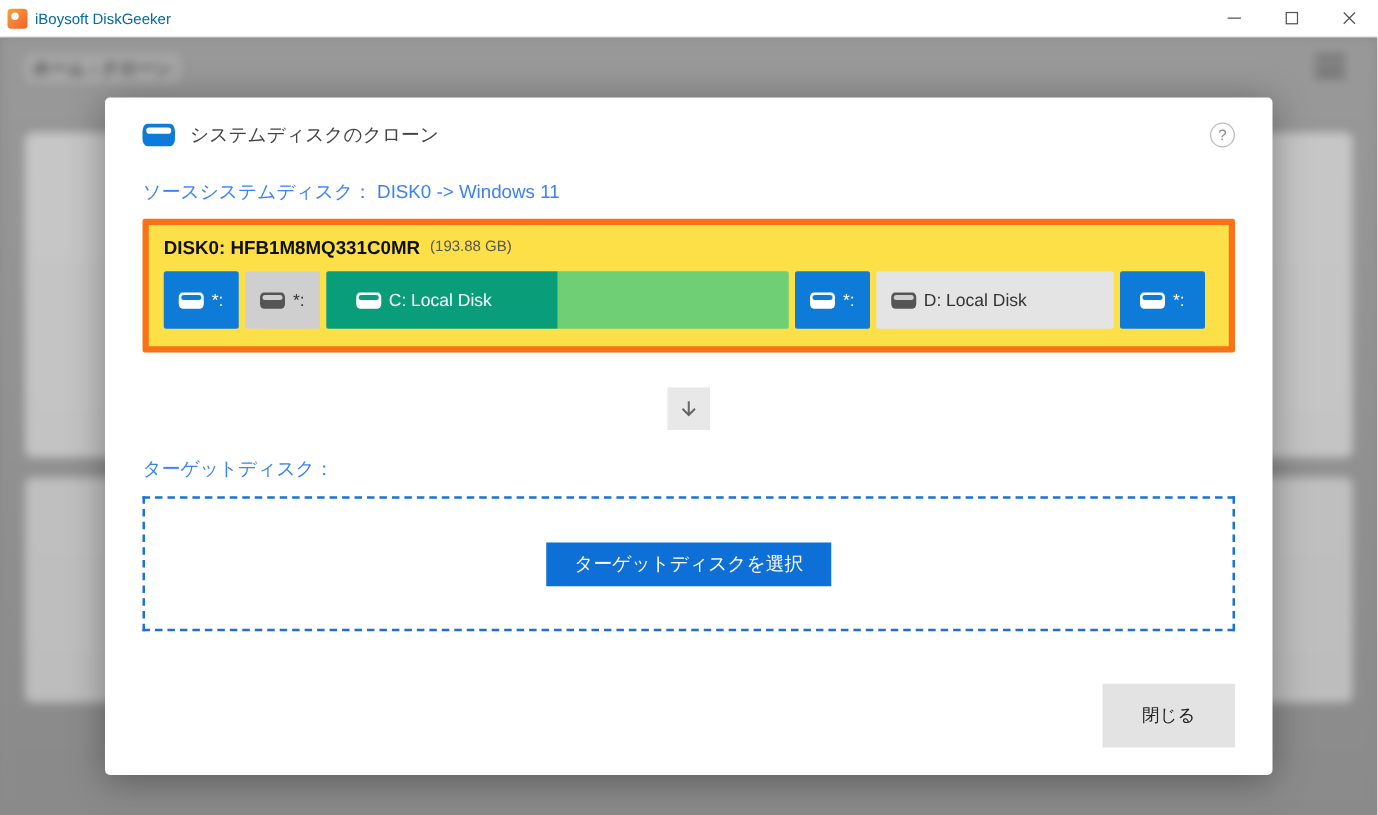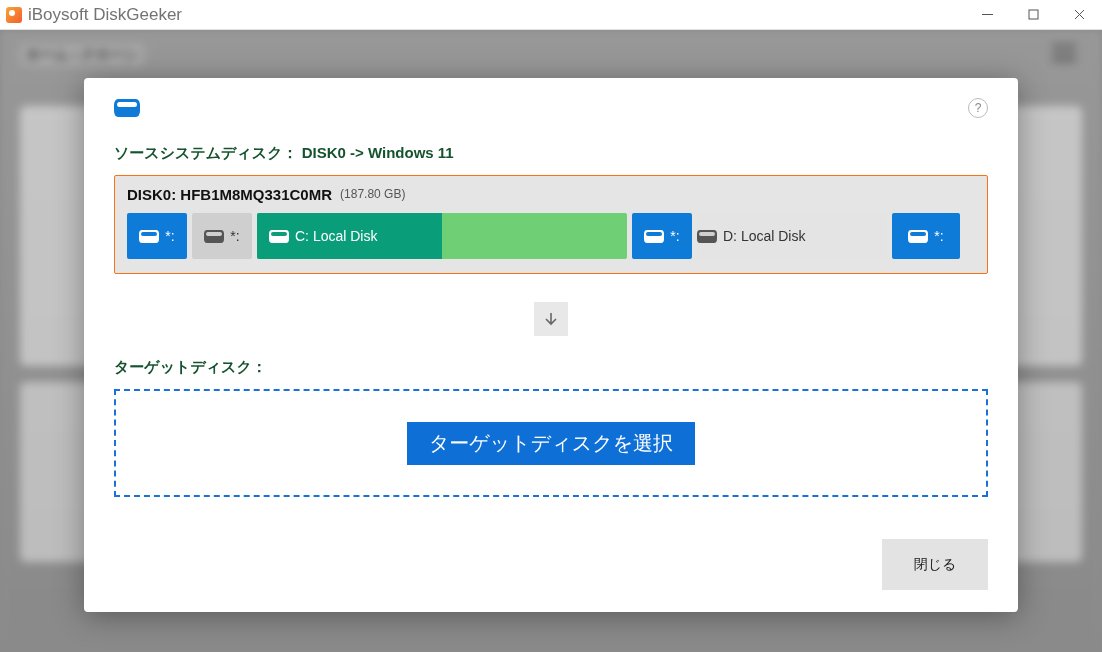--- a/index.html
+++ b/index.html
@@ -29,21 +29,21 @@
     position: relative;
   }
   .titlebar .app-icon::after{
     content:"";
     position:absolute;
     width:6px;height:6px;
     background:#fff;
     border-radius:50%;
     left:3px;top:3px;
   }
-  .titlebar .title { font-size: 17px; color:#737373; }
+  .titlebar .title { font-size: 12px; color:#0369a1; }
   .titlebar .spacer { flex: 1; }
   .titlebar .win-btn {
     width: 46px; height: 30px;
     display: flex; align-items: center; justify-content: center;
     color: #666;
     font-size: 14px;
   }
   
   .backdrop {
     position: relative;
@@ -132,29 +132,29 @@
   .help-btn {
     margin-left:auto;
     width:20px;height:20px;
     border:1px solid #bbb;
     border-radius:50%;
     display:flex;align-items:center;justify-content:center;
     color:#888; font-size:12px;
   }
 
   .section-label {
-    font-size: 15px; font-weight: 700; color:#14532d;
+    font-size: 15px; font-weight: 400; color:#3b82f6;
     margin-bottom: 12px;
   }
 
   .disk-box {
-    border:1px solid #f97316;
+    border:5px solid #f97316;
     border-radius:2px;
     padding:10px 12px 14px 12px;
-    background:#e5e5e5;
+    background:#fde047;
   }
   .disk-name-row{
     display:flex; align-items:baseline; margin-bottom:10px;
   }
   .disk-name { font-size:15px; font-weight:700; color:#111; }
   .disk-size { font-size:12px; color:#555; margin-left:8px; position:relative; top:-2px;}
   .show-sys-link {
     margin-left:auto;
     color:#0e6fd6;
     text-decoration: underline;
@@ -189,27 +189,27 @@
   .drive-icon.c-white::after{content:"";position:absolute;left:2px;right:2px;top:2px;height:4px;background:#0a9d7a;border-radius:2px;}
 
   .part.c {
     position:relative;
     background:#6fcf74;
   }
   .part.c .fill {
     position:absolute; left:0; top:0; bottom:0;
     background:#0a9d7a;
     display:flex; align-items:center;
-    padding-left:12px;
+    padding-left:24px;
   }
   .part.c .lbl { color:#fff; font-size:14px; white-space:nowrap; }
 
   .part.d {
     background:#e4e4e4;
-    padding-left:0;
+    padding-left:12px;
     color:#333;
   }
 
   .w60{width:60px;} .w370{width:370px;} .w190{width:190px;} .w68{width:68px;}
 
   .arrow-down {
     width:34px; height:34px;
     margin: 28px auto 22px auto;
     background:#e8e8e8;
     display:flex; align-items:center; justify-content:center;
@@ -219,21 +219,21 @@
   .target-area {
     border: 2px dashed #1a71d8;
     height: 108px;
     display:flex;
     align-items:center;
     justify-content:center;
   }
   .select-target-btn {
     background:#0e6fd6;
     color:#fff;
-    font-size:20px;
+    font-size:15px;
     padding: 8px 22px;
     border:none;
   }
 
   .bottom-buttons {
     display:flex;
     justify-content:flex-end;
     gap:14px;
     margin-top: 42px;
   }
@@ -284,29 +284,30 @@
     <div class="cards2">
       <div class="card2"></div>
         <div class="card2"></div>
         <div class="card2"></div>
     </div>
   </div>
 
   <div class="modal">
     <div class="modal-header">
       <div class="disk-icon-blue"></div>
+      <div class="modal-title">システムディスクのクローン</div>
       <div class="help-btn">?</div>
     </div>
 
     <div class="section-label">ソースシステムディスク： DISK0 -&gt; Windows 11</div>
 
     <div class="disk-box">
       <div class="disk-name-row">
         <span class="disk-name">DISK0: HFB1M8MQ331C0MR</span>
-        <span class="disk-size">(187.80 GB)</span>
+        <span class="disk-size">(193.88 GB)</span>
       </div>
       <div class="part-row">
         <div class="part blue w60">
           <span class="drive-icon white"></span>
           <span>*:</span>
         </div>
         <div class="part grey w60">
           <span class="drive-icon dark"></span>
           <span>*:</span>
         </div>

